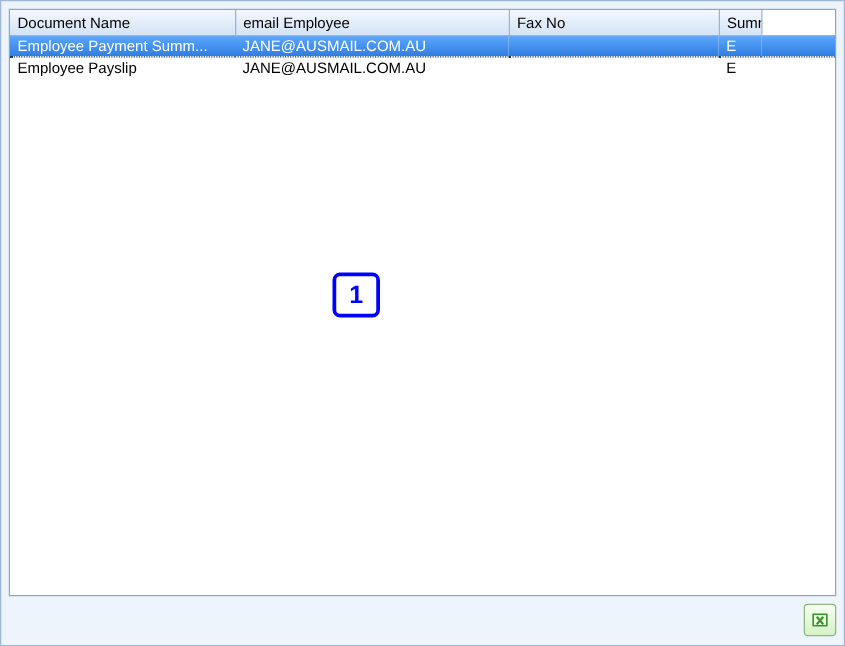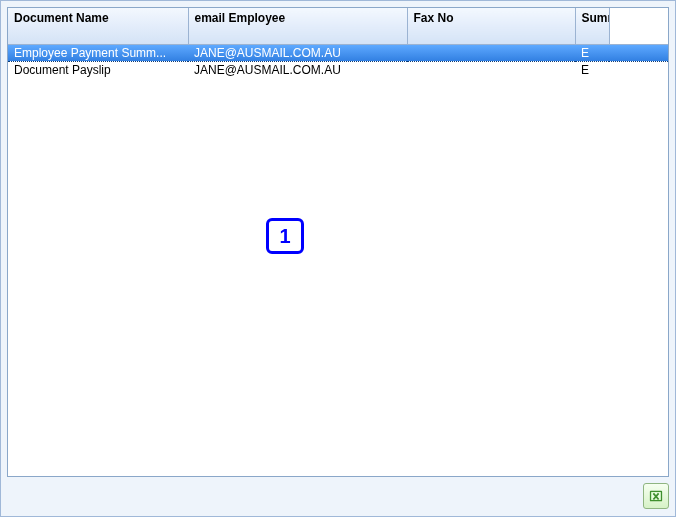--- a/index.html
+++ b/index.html
@@ -27,22 +27,22 @@
     position: relative;
     overflow: hidden;
   }
   table.grid {
     border-collapse: collapse;
     table-layout: fixed;
     width: 100%;
   }
   table.grid th {
     text-align: left;
-    font-weight: bold;
-    padding: 3px 6px 19px 6px;
+    font-weight: normal;
+    padding: 3px 6px 2px 6px;
     height: 20px;
     box-sizing: border-box;
     background: linear-gradient(to bottom, #f3f8fe 0%, #e5eefb 45%, #d4e3f6 100%);
     border-right: 1px solid #9bb3d2;
     border-bottom: 1px solid #9bb3d2;
     color: #000;
     white-space: nowrap;
     overflow: hidden;
   }
   table.grid td {
@@ -135,21 +135,21 @@
       </thead>
       <tbody>
         <tr class="data-row selected">
           <td>Employee Payment Summ...</td>
           <td>JANE@AUSMAIL.COM.AU</td>
           <td></td>
           <td>E</td>
           <td></td>
         </tr>
         <tr class="data-row">
-          <td>Document Payslip</td>
+          <td>Employee Payslip</td>
           <td>JANE@AUSMAIL.COM.AU</td>
           <td></td>
           <td>E</td>
           <td></td>
         </tr>
       </tbody>
     </table>
 
     <div class="annotation">
       <span>1</span>

